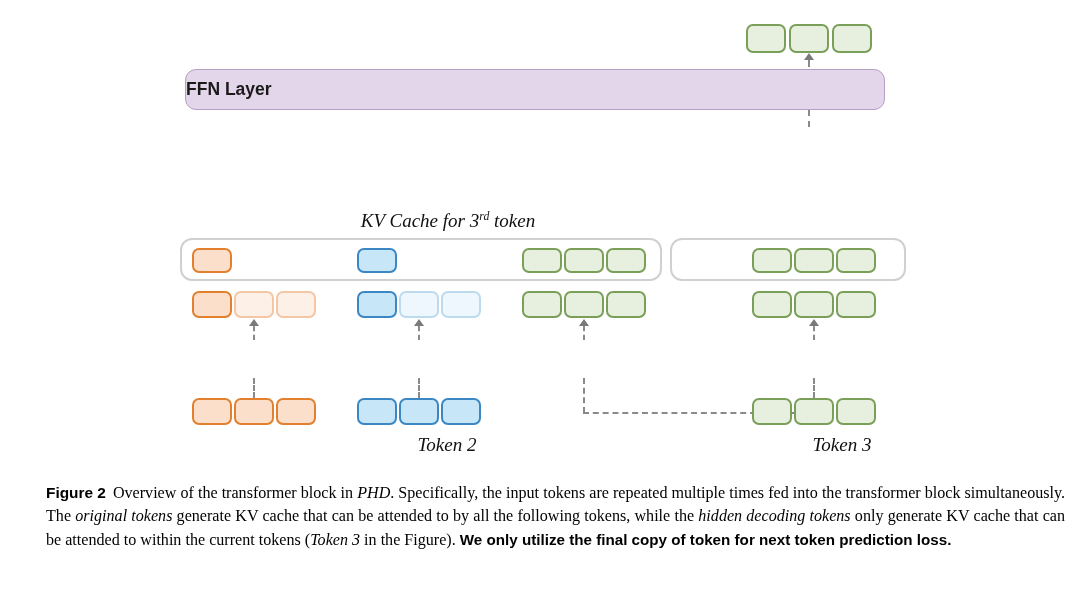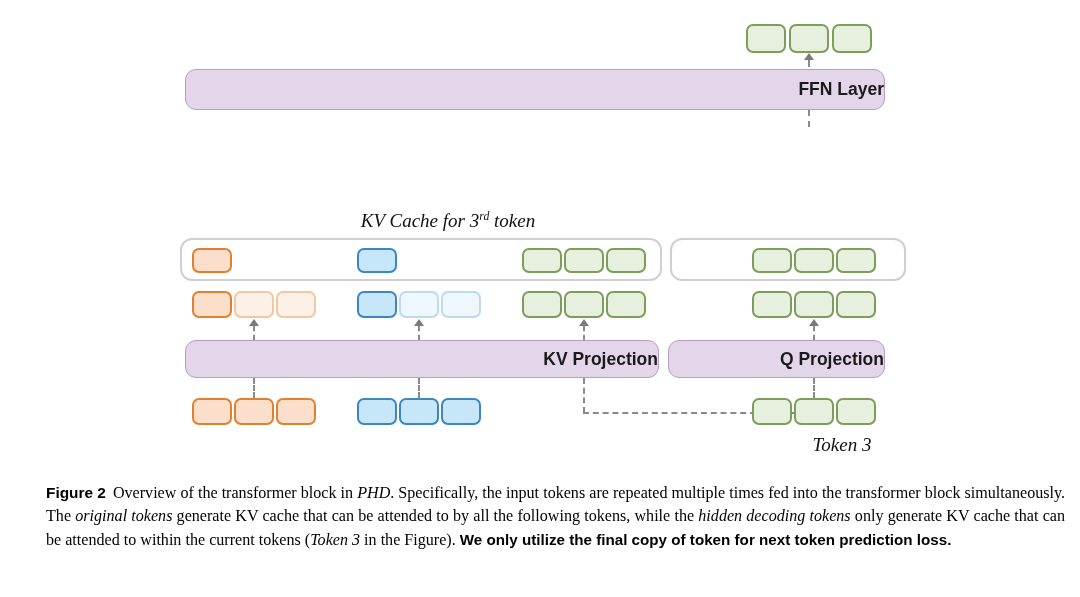--- a/index.html
+++ b/index.html
@@ -25,21 +25,21 @@
   
   .abs { position: absolute; box-sizing: border-box; }
 
   
   .proc-box {
     background: #e3d5ea;
     border: 1.4px solid #b79fc4;
     border-radius: 11px;
     display: flex;
     flex-direction: column;
-    align-items: flex-end;
+    align-items: flex-start;
     justify-content: center;
     color: #1a1a1a;
     text-align: center;
     line-height: 1.28;
   }
   .proc-title { font-size: 17.5px; font-weight: 600; letter-spacing: .1px; }
   .proc-sub   { font-size: 15px; font-weight: 600; letter-spacing: -.1px; }
   .proc-sub i { font-style: italic; font-weight: 600; }
   .proc-single { font-size: 17.5px; font-weight: 600; }
 
@@ -177,27 +177,21 @@
 
   <div class="vdash" style="left:418px; top:326px; height:14px;"></div>
   <div class="arrow-up" style="left:413.5px; top:319px;"></div>
 
   <div class="vdash" style="left:583px; top:326px; height:14px;"></div>
   <div class="arrow-up" style="left:578.5px; top:319px;"></div>
 
   <div class="vdash" style="left:813px; top:326px; height:14px;"></div>
   <div class="arrow-up" style="left:808.5px; top:319px;"></div>
 
-  <div class="proc-box abs" style="left:185px; top:340px; width:474px; height:38px;">
-    <div class="proc-single">KV Projection</div>
-  </div>
-
-  <div class="proc-box abs" style="left:668px; top:340px; width:217px; height:38px;">
-    <div class="proc-single">Q Projection</div>
-  </div>
+
 
   <div class="vdash" style="left:253px; top:378px; height:20px;"></div>
   <div class="vdash" style="left:418px; top:378px; height:20px;"></div>
   <div class="vdash" style="left:813px; top:378px; height:20px;"></div>
 
   <div class="vdash" style="left:813px; top:398px; height:15px;"></div>
   <div class="hdash" style="left:583px; top:412px; width:232px;"></div>
   <div class="vdash" style="left:583px; top:378px; height:35px;"></div>
 
   <div class="cell orange abs" style="left:192px; top:398px; width:40px; height:27px;"></div>
@@ -205,17 +199,18 @@
   <div class="cell orange abs" style="left:276px; top:398px; width:40px; height:27px;"></div>
 
   <div class="cell blue abs" style="left:357px; top:398px; width:40px; height:27px;"></div>
   <div class="cell blue abs" style="left:399px; top:398px; width:40px; height:27px;"></div>
   <div class="cell blue abs" style="left:441px; top:398px; width:40px; height:27px;"></div>
 
   <div class="cell green abs" style="left:752px; top:398px; width:40px; height:27px;"></div>
   <div class="cell green abs" style="left:794px; top:398px; width:40px; height:27px;"></div>
   <div class="cell green abs" style="left:836px; top:398px; width:40px; height:27px;"></div>
 
+  <div class="serif-label abs" style="left:359px; top:434px; width:120px;">Token 2</div>
   <div class="serif-label abs" style="left:754px; top:434px; width:120px;">Token 3</div>
 
 </div>
 
 <div id="caption"><span class="fig-num">Figure 2</span><span class="gap"></span><span>Overview of the transformer block in </span><i>PHD</i><span>. Specifically, the input tokens are repeated multiple times fed into the transformer block simultaneously. The </span><i>original tokens</i><span> generate KV cache that can be attended to by all the following tokens, while the </span><i>hidden decoding tokens</i><span> only generate KV cache that can be attended to within the current tokens (</span><i>Token 3</i><span> in the Figure). </span><span class="bold-sans">We only utilize the final copy of token for next token prediction loss.</span></div>
 
 </body></html>

